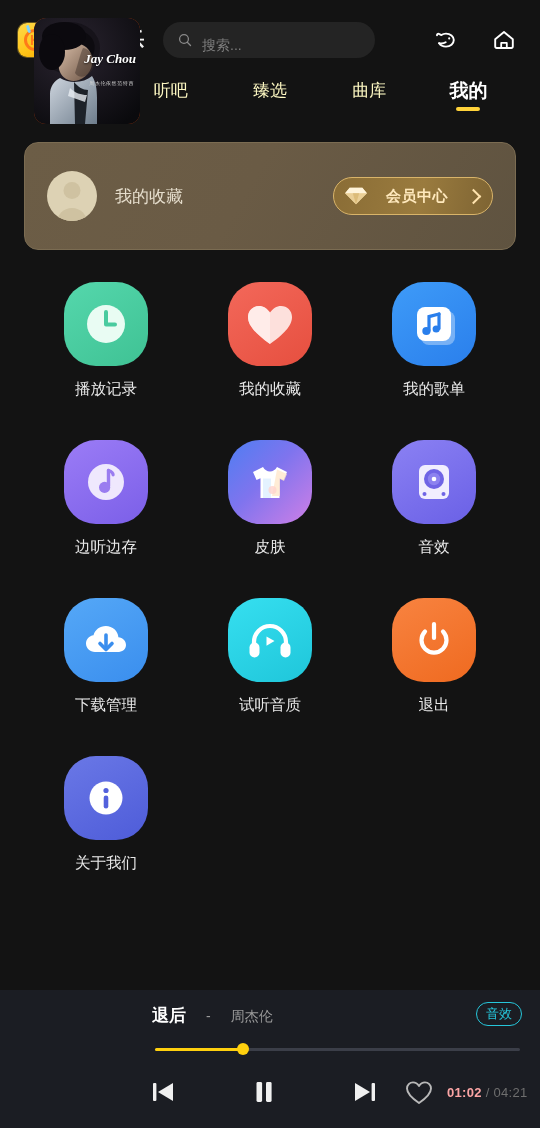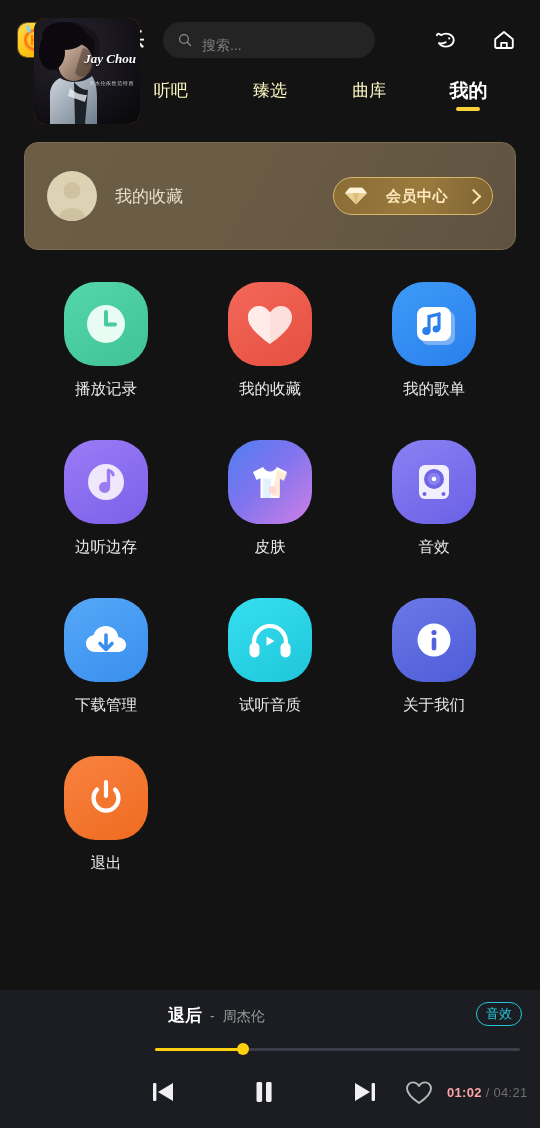--- a/index.html
+++ b/index.html
@@ -164,22 +164,22 @@
     color: #fff; font-size: 13px; font-weight: 700; font-style: italic;
     line-height: 13px; text-align: left;
     font-family: "Liberation Serif", serif;
     text-shadow: 0 1px 2px rgba(0,0,0,.7);
   }
   .cover .jaysub {
     position: absolute; right: 6px; top: 62px;
     color: #cfcfcf; font-size: 5px; letter-spacing: .6px;
   }
   .track-line {
-    position: absolute; left: 168px; top: 1004px;
-    display: flex; align-items: baseline; gap: 8px;
+    position: absolute; left: 152px; top: 1004px;
+    display: flex; align-items: baseline; gap: 20px;
   }
   .track-title { color: #ffffff; font-size: 17px; font-weight: 700; }
   .track-artist { color: #9a9a9a; font-size: 14px; }
   .fx-badge {
     position: absolute; right: 18px; top: 1002px;
     height: 24px; padding: 0 9px; border-radius: 12px;
     border: 1px solid #26c6da;
     display: flex; align-items: center; justify-content: center;
     color: #26c6da; font-size: 13px;
   }
@@ -383,38 +383,38 @@
           <rect x="36.5" y="26.5" width="10" height="15" rx="5" fill="#ffffff"></rect>
           <path d="M22.5 20.5l8 4.6-8 4.6z" fill="#ffffff"></path>
         </svg>
       </div>
       <div class="cell-label">试听音质</div>
     </div>
 
 
 
     <div class="cell">
+      <div class="squircle" style="background:linear-gradient(150deg,#f88340,#ef6a20)">
+        <svg width="50" height="50" viewBox="0 0 50 50">
+          <path d="M16 16.5a12.5 12.5 0 1 0 18 0" stroke="#ffffff" stroke-width="4.2" fill="none" stroke-linecap="round"></path>
+          <path d="M25 9v14" stroke="#ffffff" stroke-width="4.2" stroke-linecap="round"></path>
+        </svg>
+      </div>
+      <div class="cell-label">退出</div>
+    </div>
+
+    <div class="cell">
       <div class="squircle" style="background:linear-gradient(150deg,#6a78e6,#4e5cd9)">
         <svg width="50" height="50" viewBox="0 0 50 50">
           <circle cx="25" cy="25" r="16.5" fill="#ffffff"></circle>
           <circle cx="25" cy="17.5" r="2.6" fill="#5361dc"></circle>
           <rect x="22.7" y="22.5" width="4.6" height="13" rx="2.3" fill="#5361dc"></rect>
         </svg>
       </div>
       <div class="cell-label">关于我们</div>
-    </div>
-
-    <div class="cell">
-      <div class="squircle" style="background:linear-gradient(150deg,#f88340,#ef6a20)">
-        <svg width="50" height="50" viewBox="0 0 50 50">
-          <path d="M16 16.5a12.5 12.5 0 1 0 18 0" stroke="#ffffff" stroke-width="4.2" fill="none" stroke-linecap="round"></path>
-          <path d="M25 9v14" stroke="#ffffff" stroke-width="4.2" stroke-linecap="round"></path>
-        </svg>
-      </div>
-      <div class="cell-label">退出</div>
     </div>
   </div>
 
   <div class="player"></div>
 
   <div class="cover">
     <svg class="photo" viewBox="0 0 106 106" preserveAspectRatio="xMidYMid slice">
       <defs>
         <radialGradient id="bg1" cx="35%" cy="30%" r="85%">
           <stop offset="0%" stop-color="#2a2430"></stop>

